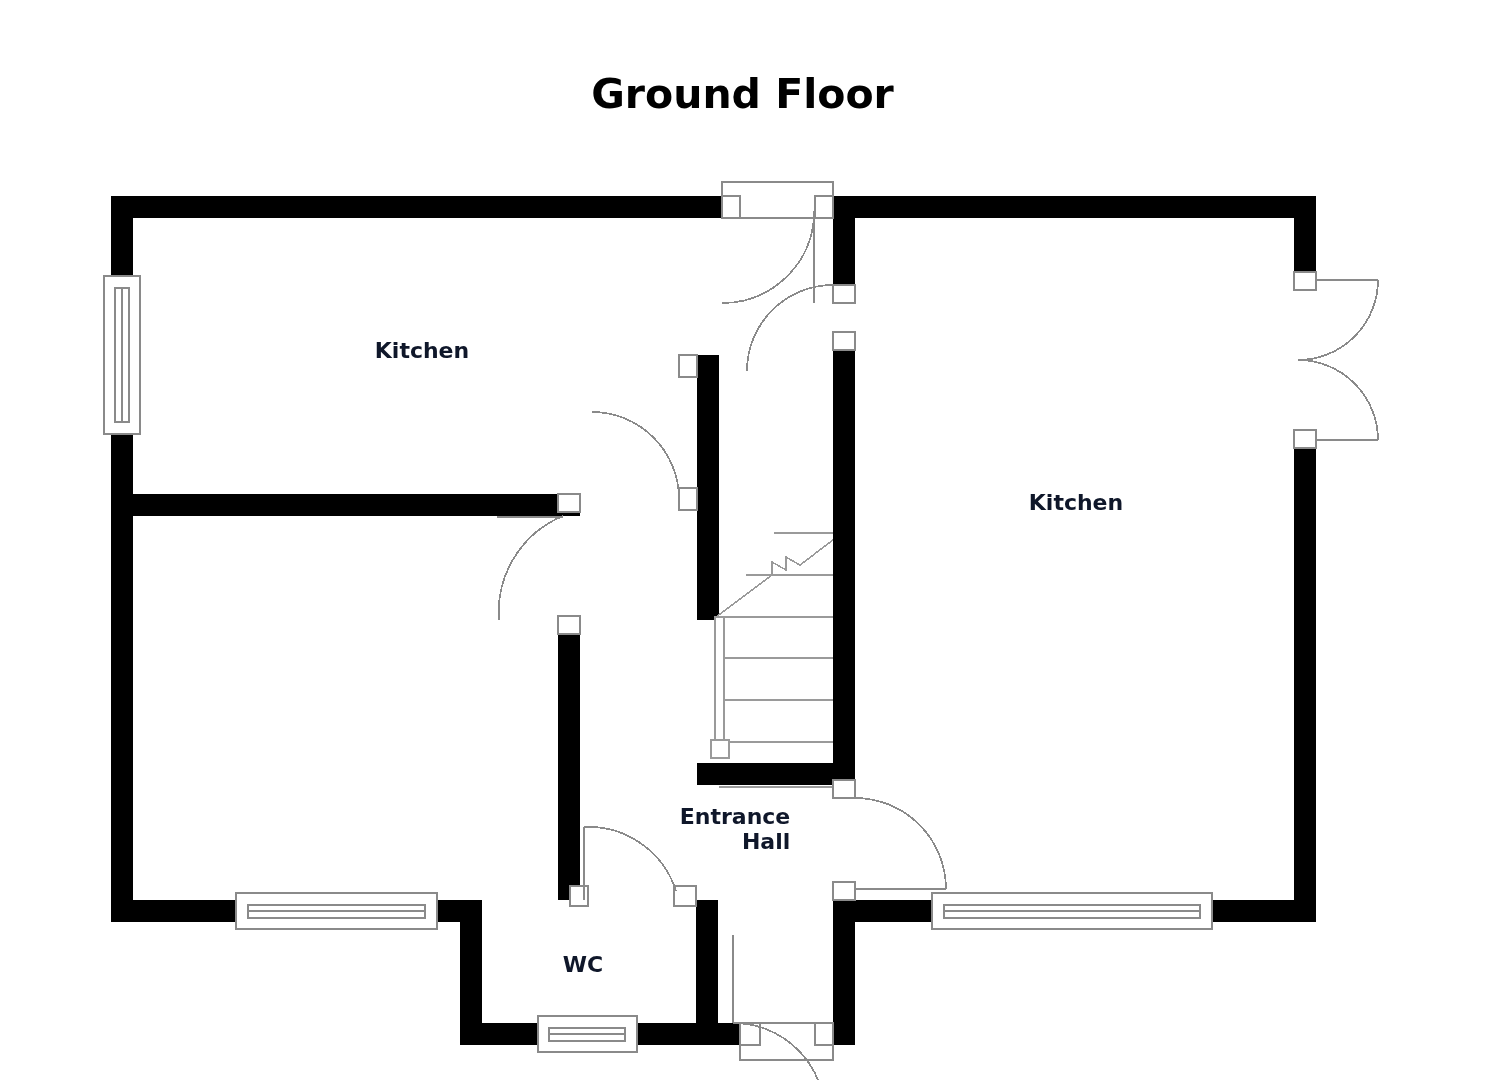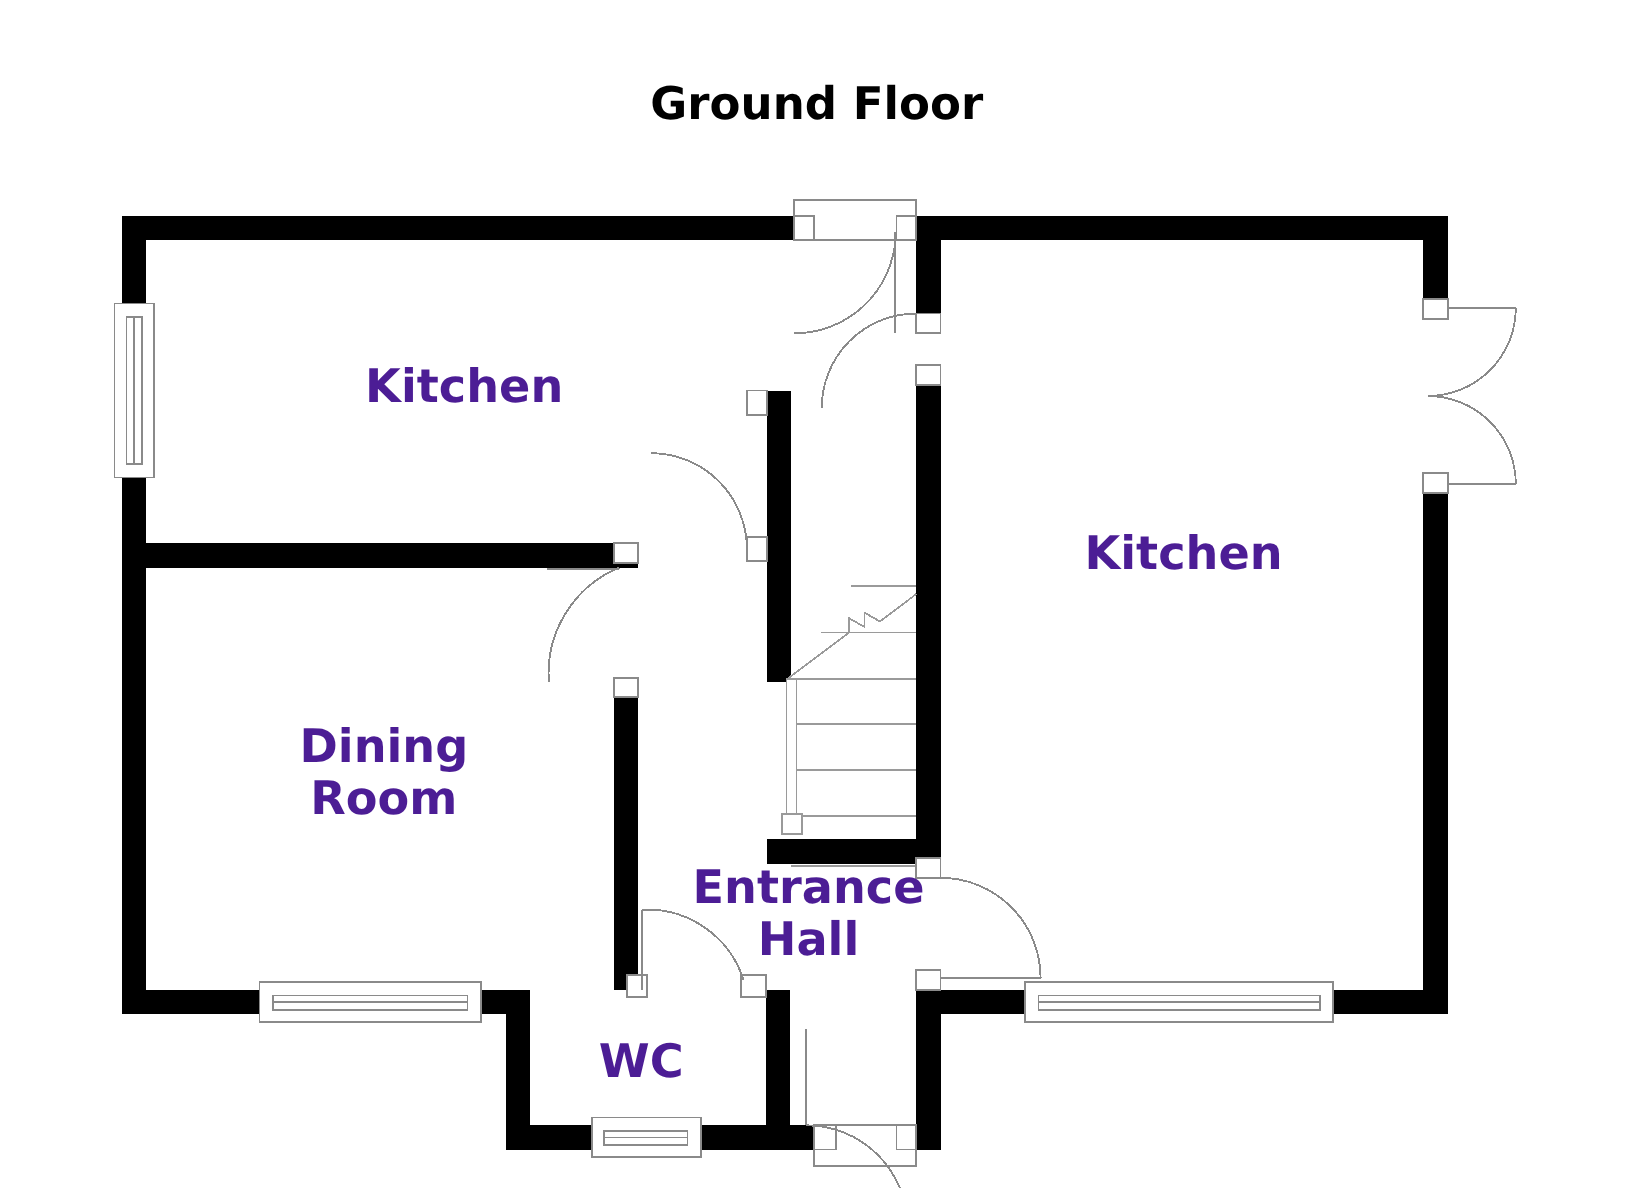--- a/index.html
+++ b/index.html
@@ -27,23 +27,23 @@
     top: 70px;
     width: 1485px;
     text-align: center;
     font-size: 41px;
     font-weight: bold;
     color: #000000;
     letter-spacing: 0px;
   }
   .room-label {
     position: absolute;
-    color: #4c1d95;
+    color: #0f172a;
     font-weight: bold;
-    font-size: 42px;
+    font-size: 22px;
     line-height: 1.12;
     text-align: center;
     white-space: pre-line;
     transform: translate(-50%, -50%);
     pointer-events: none;
   }
   svg { display: block; }
 </style>
 </head>
 <body>
@@ -214,21 +214,19 @@
         <path d="M 733 1023 L 733 935"></path>
       </g>
     </g>
 
   </svg>
 
   <div class="room-label" style="left:422px; top:351px;">Kitchen</div>
 
   <div class="room-label" style="left:1076px; top:503px;">Kitchen</div>
 
-  <div class="room-label" style="left:349px; top:702px;">Dining
-Room</div>
-
-  <div class="room-label" style="left:735px; top:830px;">Entrance
+
+  <div class="room-label" style="left:735px; top:830px;text-align:right;">Entrance
 Hall</div>
 
   <div class="room-label" style="left:583px; top:965px;">WC</div>
 
 </div>
 
 </body></html>

